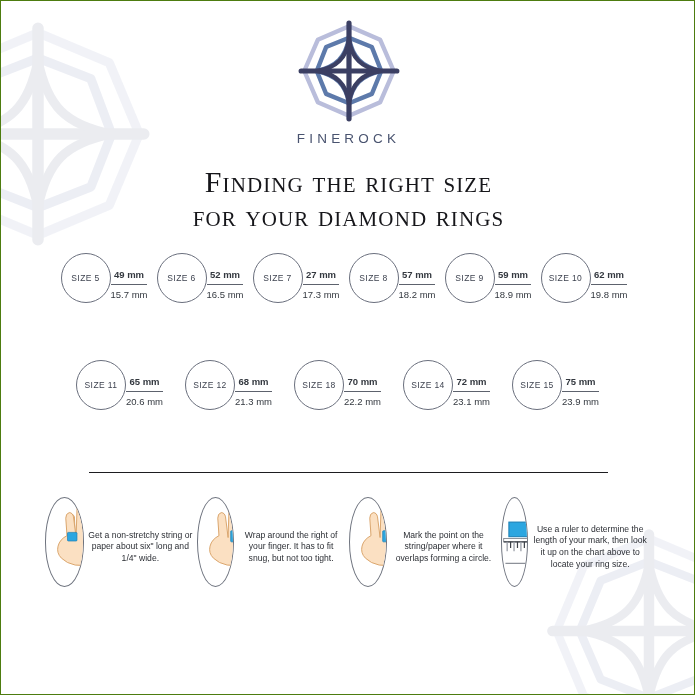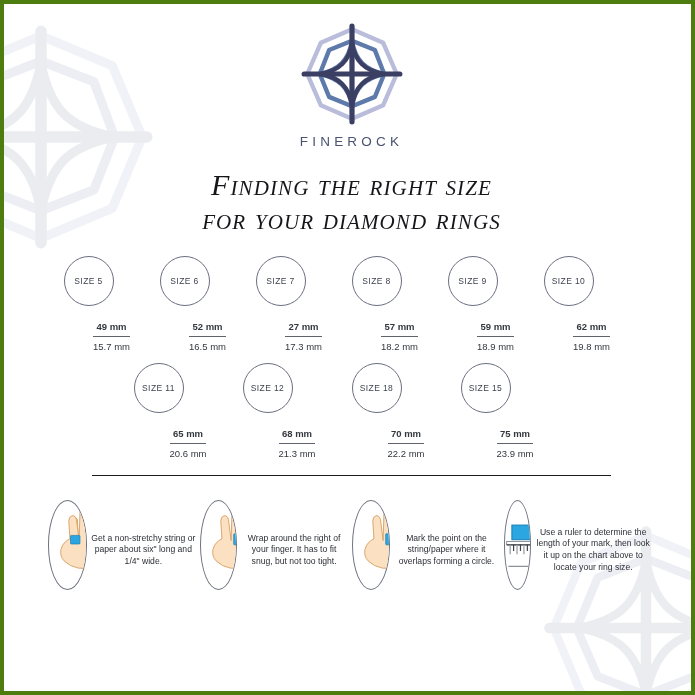--- a/index.html
+++ b/index.html
@@ -5,21 +5,21 @@
   html, body {
     margin: 0;
     padding: 0;
     background: #ffffff;
   }
   #page {
     position: relative;
     width: 695px;
     height: 695px;
     background: #ffffff;
-    border: 4px solid #4d7c0f;
+    border: 1px solid #4d7c0f;
     box-sizing: border-box;
     overflow: hidden;
     font-family: "Liberation Sans", sans-serif;
   }
 
   
   .watermark {
     position: absolute;
     opacity: 0.42;
     pointer-events: none;
@@ -49,40 +49,40 @@
     top: 164px;
     left: 0;
     width: 695px;
     text-align: center;
     font-family: "Liberation Serif", serif;
     color: #16161a;
     font-size: 30px;
     line-height: 34px;
     font-variant: small-caps;
     letter-spacing: 1.1px;
-    font-style: italic;
   }
   #heading .hl { display: block; }
 
   
   .size-row {
     position: absolute;
     left: 0;
     width: 695px;
     display: flex;
     justify-content: center;
   }
   #size-row-1 { top: 252px; }
   #size-row-2 { top: 359px; }
   #size-row-1 .size-cell { width: 96px; }
   #size-row-2 .size-cell { width: 109px; }
 
   .size-cell {
     display: flex;
-    flex-direction: column;
+    flex-direction: row;
+    align-items: center;
   }
   .size-circle {
     width: 48px;
     height: 48px;
     border: 1px solid #6a6f7d;
     border-radius: 50%;
     display: flex;
     align-items: center;
     justify-content: center;
     font-size: 8.5px;
@@ -257,20 +257,27 @@
       </div>
     </div>
     <div class="size-cell">
       <div class="size-circle">SIZE 18</div>
       <div class="size-meas">
         <span class="meas-top">70 mm</span>
         <span class="meas-bot">22.2 mm</span>
       </div>
     </div>
     <div class="size-cell">
+      <div class="size-circle">SIZE 14</div>
+      <div class="size-meas">
+        <span class="meas-top">72 mm</span>
+        <span class="meas-bot">23.1 mm</span>
+      </div>
+    </div>
+    <div class="size-cell">
       <div class="size-circle">SIZE 15</div>
       <div class="size-meas">
         <span class="meas-top">75 mm</span>
         <span class="meas-bot">23.9 mm</span>
       </div>
     </div>
   </div>
 
   <div id="divider"></div>
 

